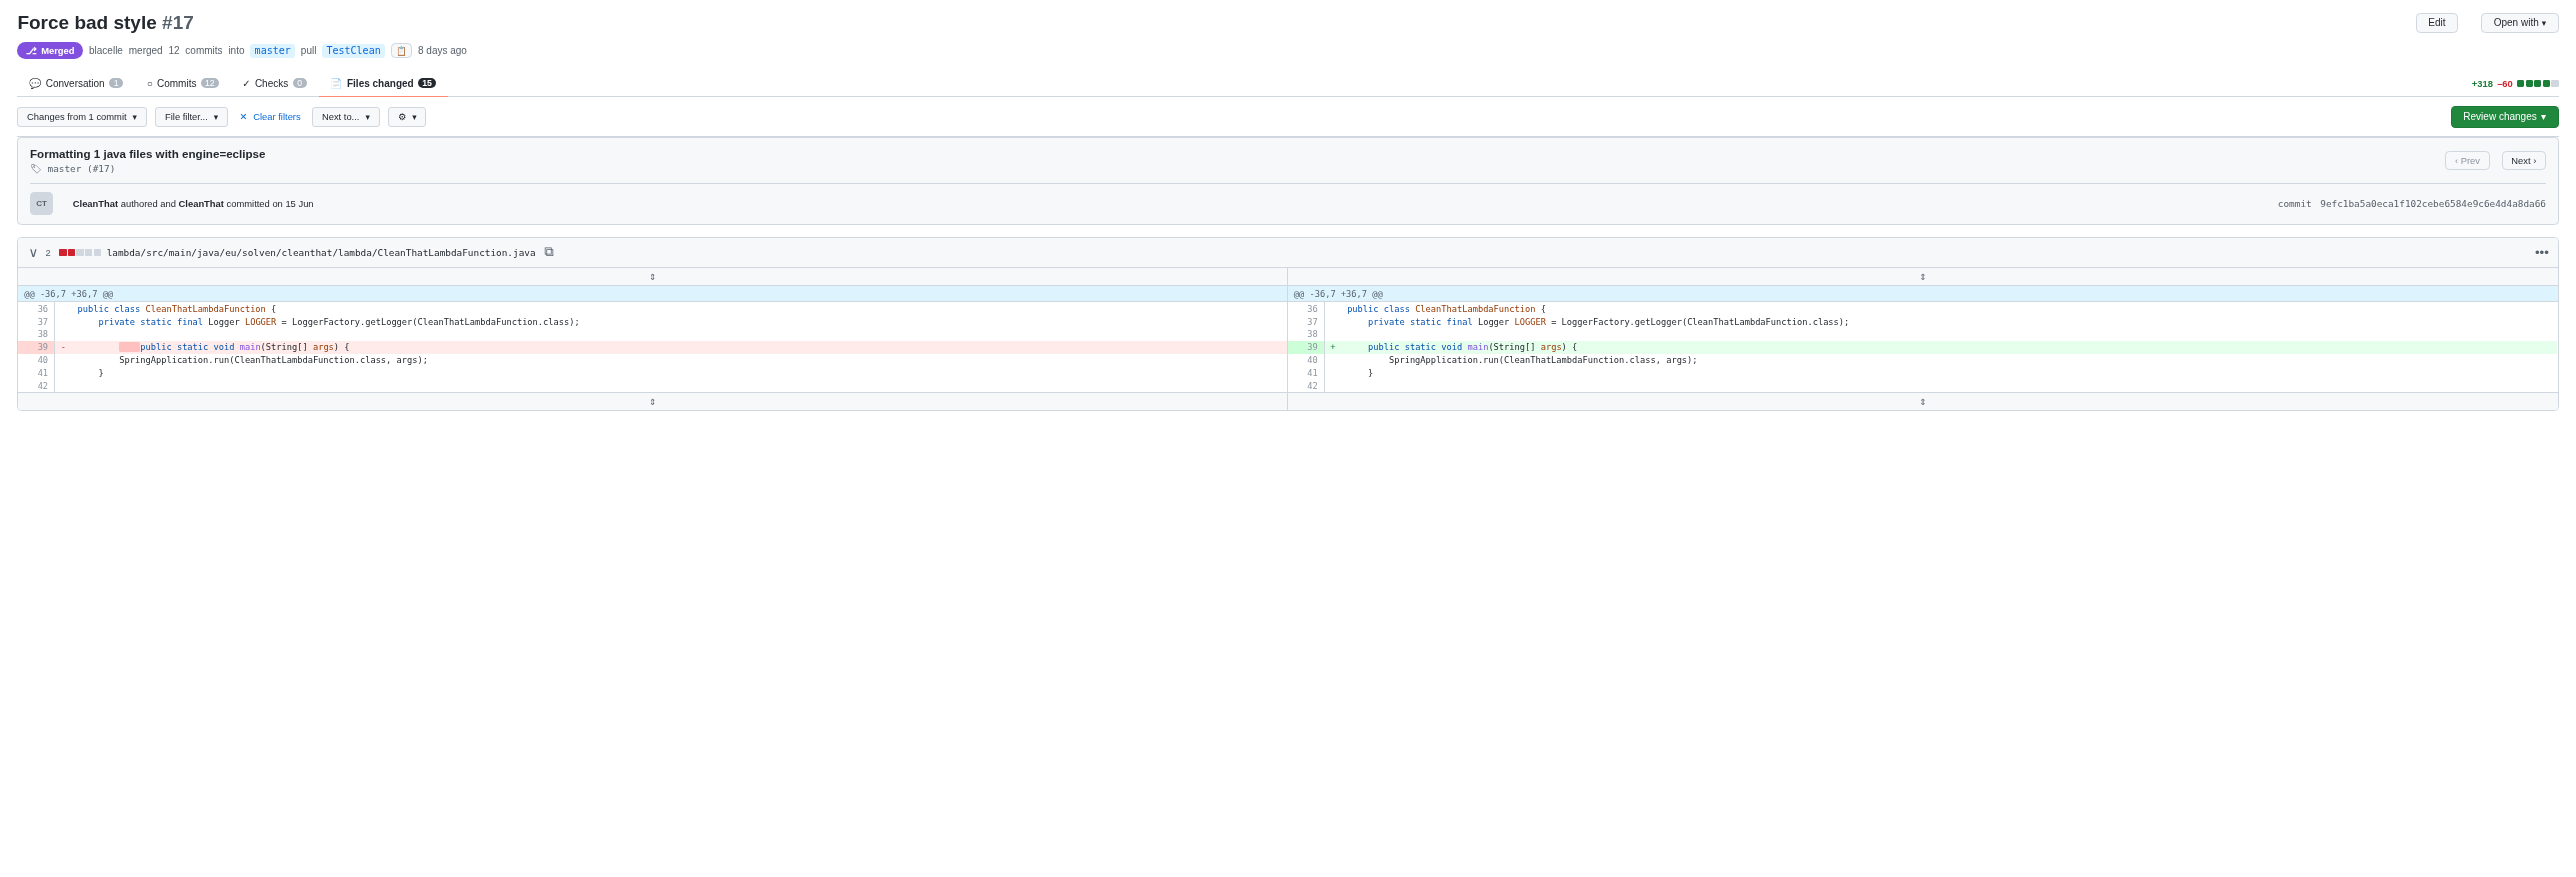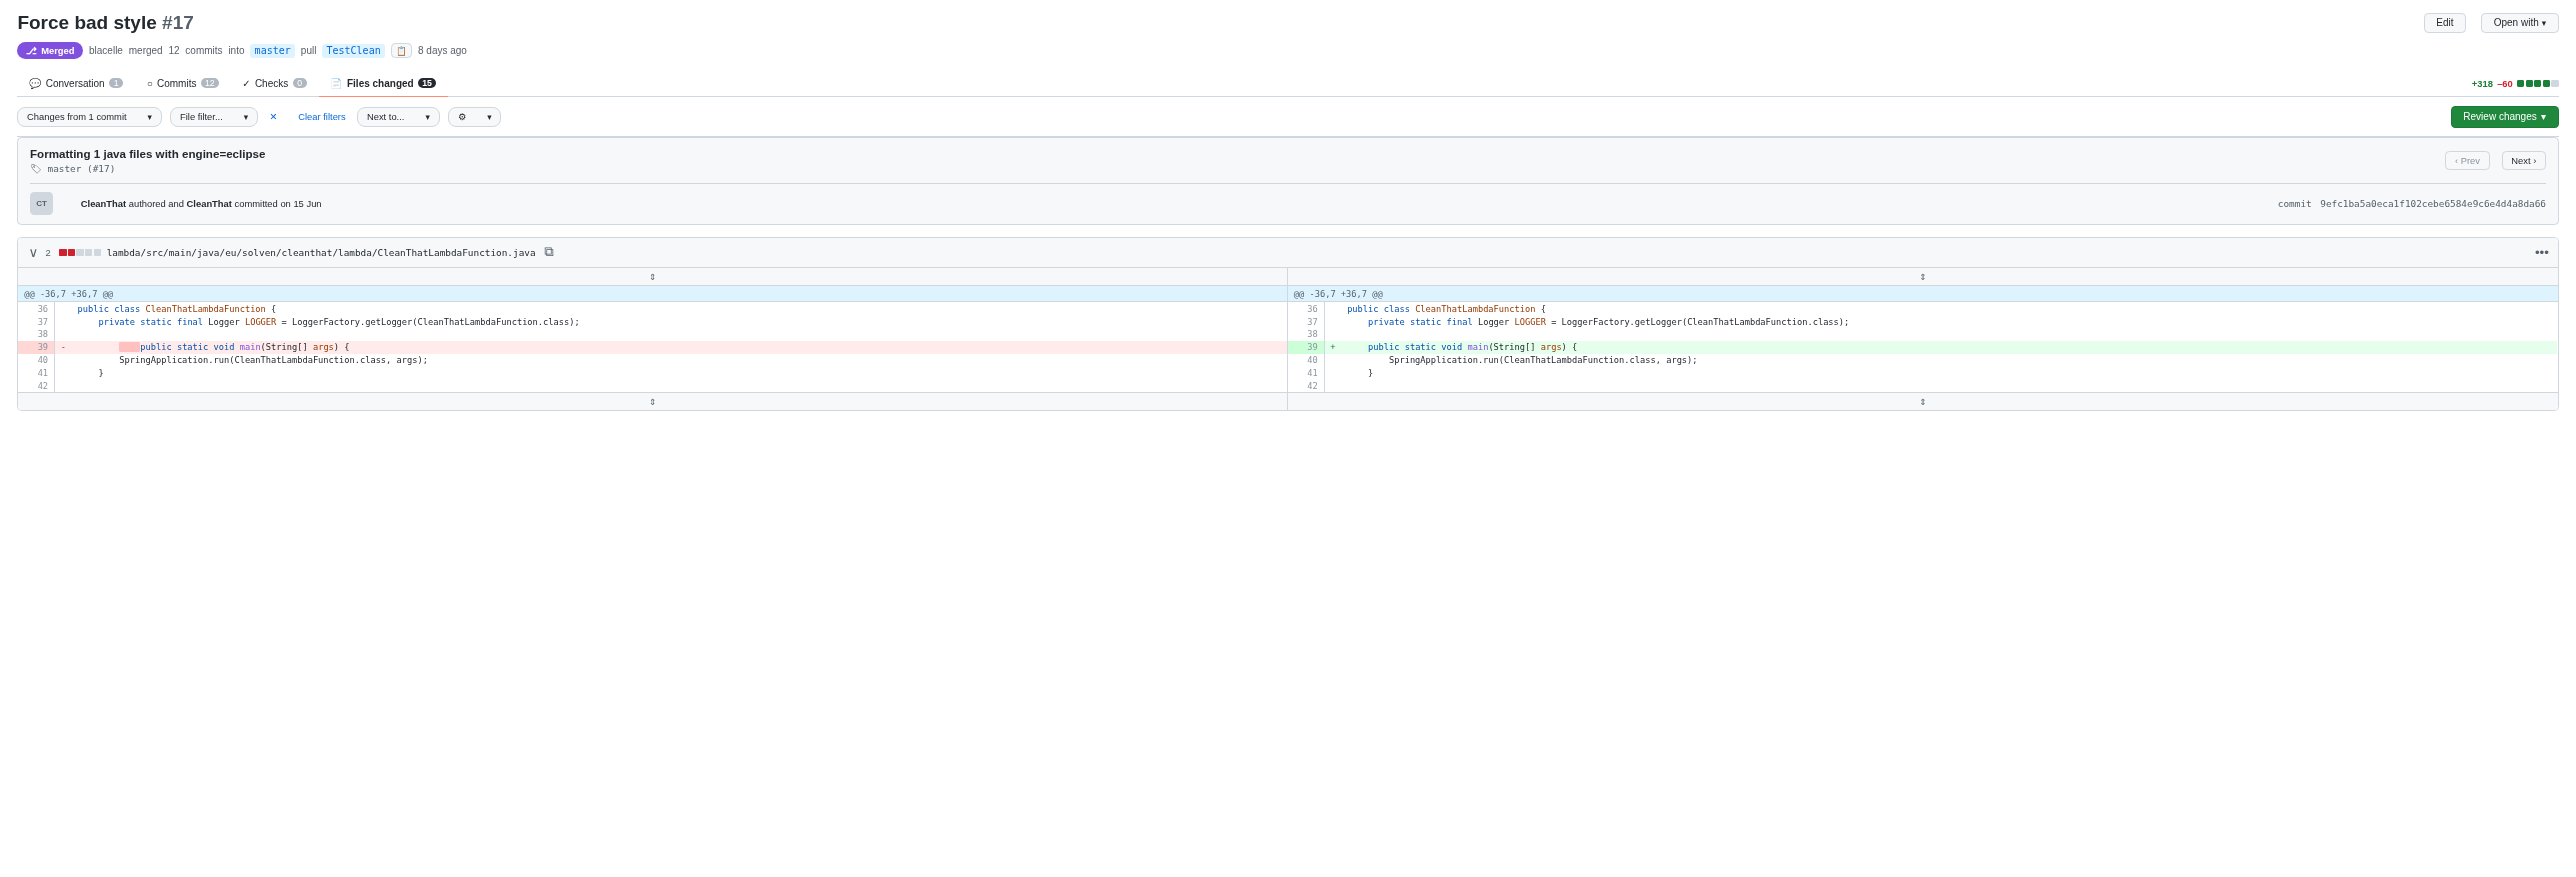--- a/index.html
+++ b/index.html
@@ -4,21 +4,21 @@
   <style>
     * { box-sizing: border-box; margin: 0; padding: 0; }
     body { font-family: -apple-system, BlinkMacSystemFont, "Segoe UI", Helvetica, Arial, sans-serif; font-size: 10px; color: #24292f; background: #fff; }
     
     .page-container { width: 100%; padding: 11.6px 17.4px; }
     
     
     .pr-title-row { display: flex; align-items: center; justify-content: space-between; margin-bottom: 8.7px; }
     .pr-title { font-size: 19px; font-weight: 700; color: #24292f; }
     .pr-title .pr-number { color: #57606a; }
-    .pr-title-actions { display: flex; gap: 15px; align-items: center; }
+    .pr-title-actions { display: flex; gap: 23px; align-items: center; }
     .btn { padding: 3.6px 11.6px; font-size: 10px; border: 0.7px solid #d0d7de; border-radius: 4.3px; background: #f6f8fa; cursor: pointer; color: #24292f; }
     .btn-with-caret { display: flex; align-items: center; gap: 2.9px; }
     
     
     .pr-meta { display: flex; align-items: center; gap: 5.8px; margin-bottom: 11.6px; font-size: 10px; color: #57606a; }
     .merged-badge { display: inline-flex; align-items: center; gap: 4.3px; background: #8250df; color: white; border-radius: 14.5px; padding: 2.9px 8.7px; font-size: 9.4px; font-weight: 600; }
     .branch-link { color: #0969da; text-decoration: none; font-family: monospace; background: #ddf4ff; padding: 1.4px 4.3px; border-radius: 2.9px; }
     .repo-link { color: #0969da; text-decoration: none; font-family: monospace; background: #ddf4ff; padding: 1.4px 4.3px; border-radius: 2.9px; }
     
     
@@ -30,34 +30,34 @@
     .tabs-right { margin-left: auto; display: flex; align-items: center; gap: 4.3px; font-size: 9.4px; color: #57606a; padding: 7.2px 0; }
     .additions { color: #1a7f37; font-weight: 600; }
     .deletions { color: #cf222e; font-weight: 600; }
     .diff-bars { display: flex; gap: 1.4px; }
     .diff-bar { width: 7.2px; height: 7.2px; border-radius: 1.4px; }
     .diff-bar.green { background: #1a7f37; }
     .diff-bar.gray { background: #d0d7de; }
     
     
     .filter-toolbar { display: flex; align-items: center; gap: 8.7px; padding: 8.7px 0; border-bottom: 0.7px solid #d0d7de; }
-    .filter-btn { display: flex; align-items: center; gap: 21px; padding: 3.6px 8.7px; font-size: 9.4px; border: 0.7px solid #d0d7de; border-radius: 8px; background: #f6f8fa; cursor: pointer; color: #24292f; }
+    .filter-btn { display: flex; align-items: center; gap: 6px; padding: 3.6px 8.7px; font-size: 9.4px; border: 0.7px solid #d0d7de; border-radius: 3px; background: #f6f8fa; cursor: pointer; color: #24292f; }
     .filter-btn.clear { background: none; border: none; color: #0969da; cursor: pointer; padding: 3.6px 2.9px; font-size: 9.4px; }
     .review-btn { margin-left: auto; background: #1f883d; color: white; border: 0.7px solid rgba(0,0,0,0.1); border-radius: 4.3px; padding: 4.3px 11.6px; font-size: 10px; cursor: pointer; display: flex; align-items: center; gap: 4.3px; }
     
     
     .commit-card { border: 0.7px solid #d0d7de; border-radius: 4.3px; padding: 8.7px 11.6px; margin-bottom: 11.6px; background: #f6f8fa; }
     .commit-card-header { display: flex; align-items: center; justify-content: space-between; }
     .commit-title { font-size: 11.6px; font-weight: 600; color: #24292f; }
     .commit-nav { display: flex; gap: 12px; }
     .commit-nav-btn { padding: 2.9px 8.7px; font-size: 9.4px; border: 0.7px solid #d0d7de; border-radius: 4.3px; background: #f6f8fa; cursor: pointer; color: #24292f; }
     .commit-nav-btn.disabled { color: #8c959f; }
     .commit-branch { font-size: 9.4px; color: #57606a; font-family: monospace; margin-top: 2.9px; }
     .commit-author-row { display: flex; align-items: center; justify-content: space-between; margin-top: 8.7px; padding-top: 8.7px; border-top: 0.7px solid #d0d7de; }
-    .commit-avatar { width: 23px; height: 23px; border-radius: 4.3px; background: #d0d7de; margin-right: 22px; }
+    .commit-avatar { width: 23px; height: 23px; border-radius: 4.3px; background: #d0d7de; margin-right: 14px; }
     .commit-author-info { display: flex; align-items: center; gap: 5.8px; font-size: 9.4px; }
     .commit-hash { font-size: 9.4px; color: #57606a; font-family: monospace; }
     
     
     .diff-file { border: 0.7px solid #d0d7de; border-radius: 4.3px; margin-bottom: 11.6px; overflow: hidden; }
     .diff-file-header { display: flex; align-items: center; padding: 5.8px 8.7px; background: #f6f8fa; border-bottom: 0.7px solid #d0d7de; gap: 5.8px; }
     .diff-expand-btn { background: none; border: none; cursor: pointer; color: #57606a; padding: 1.4px; }
     .diff-stat { display: flex; gap: 1.4px; align-items: center; }
     .diff-stat-bar { width: 7.2px; height: 7.2px; border-radius: 0.7px; }
     .diff-file-path { font-family: monospace; font-size: 9.4px; color: #24292f; }

